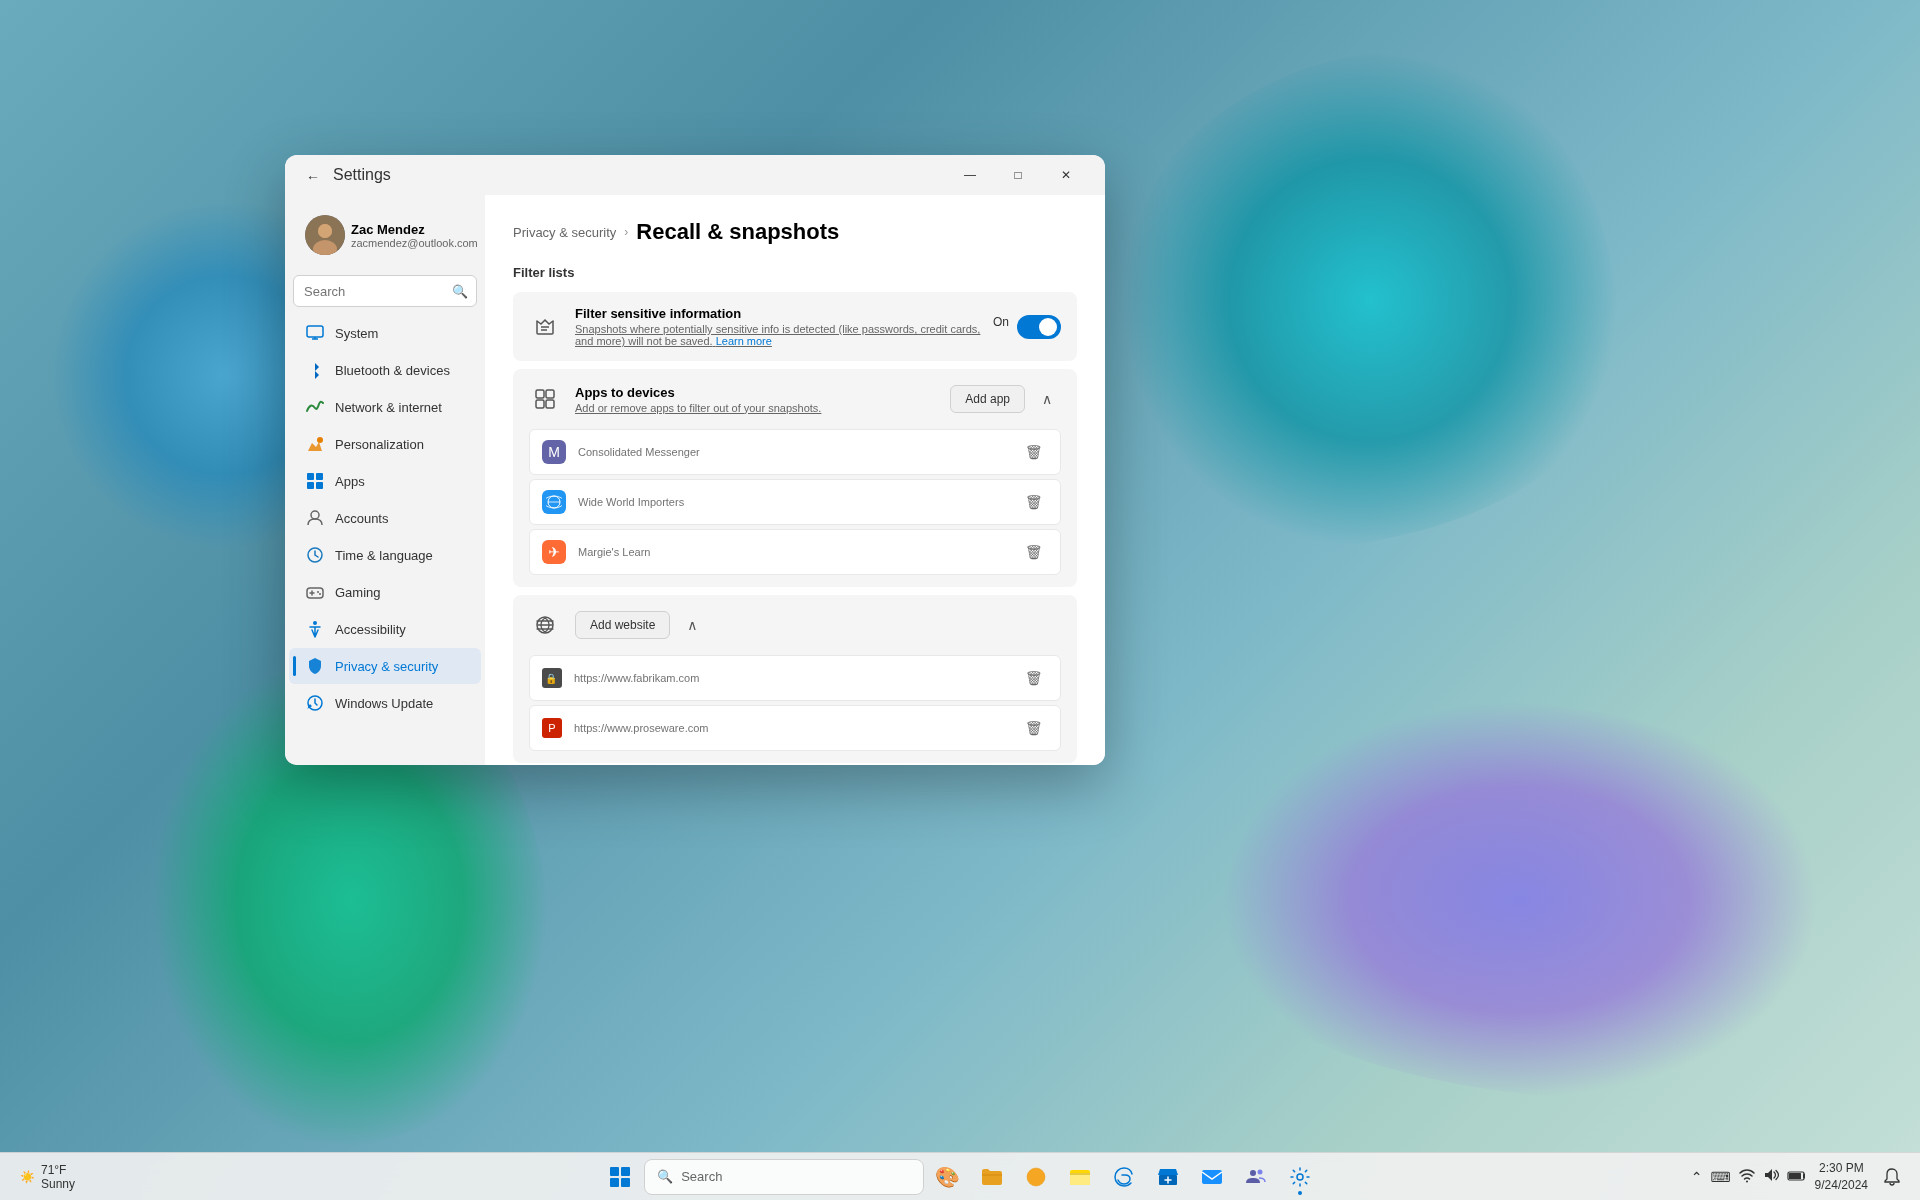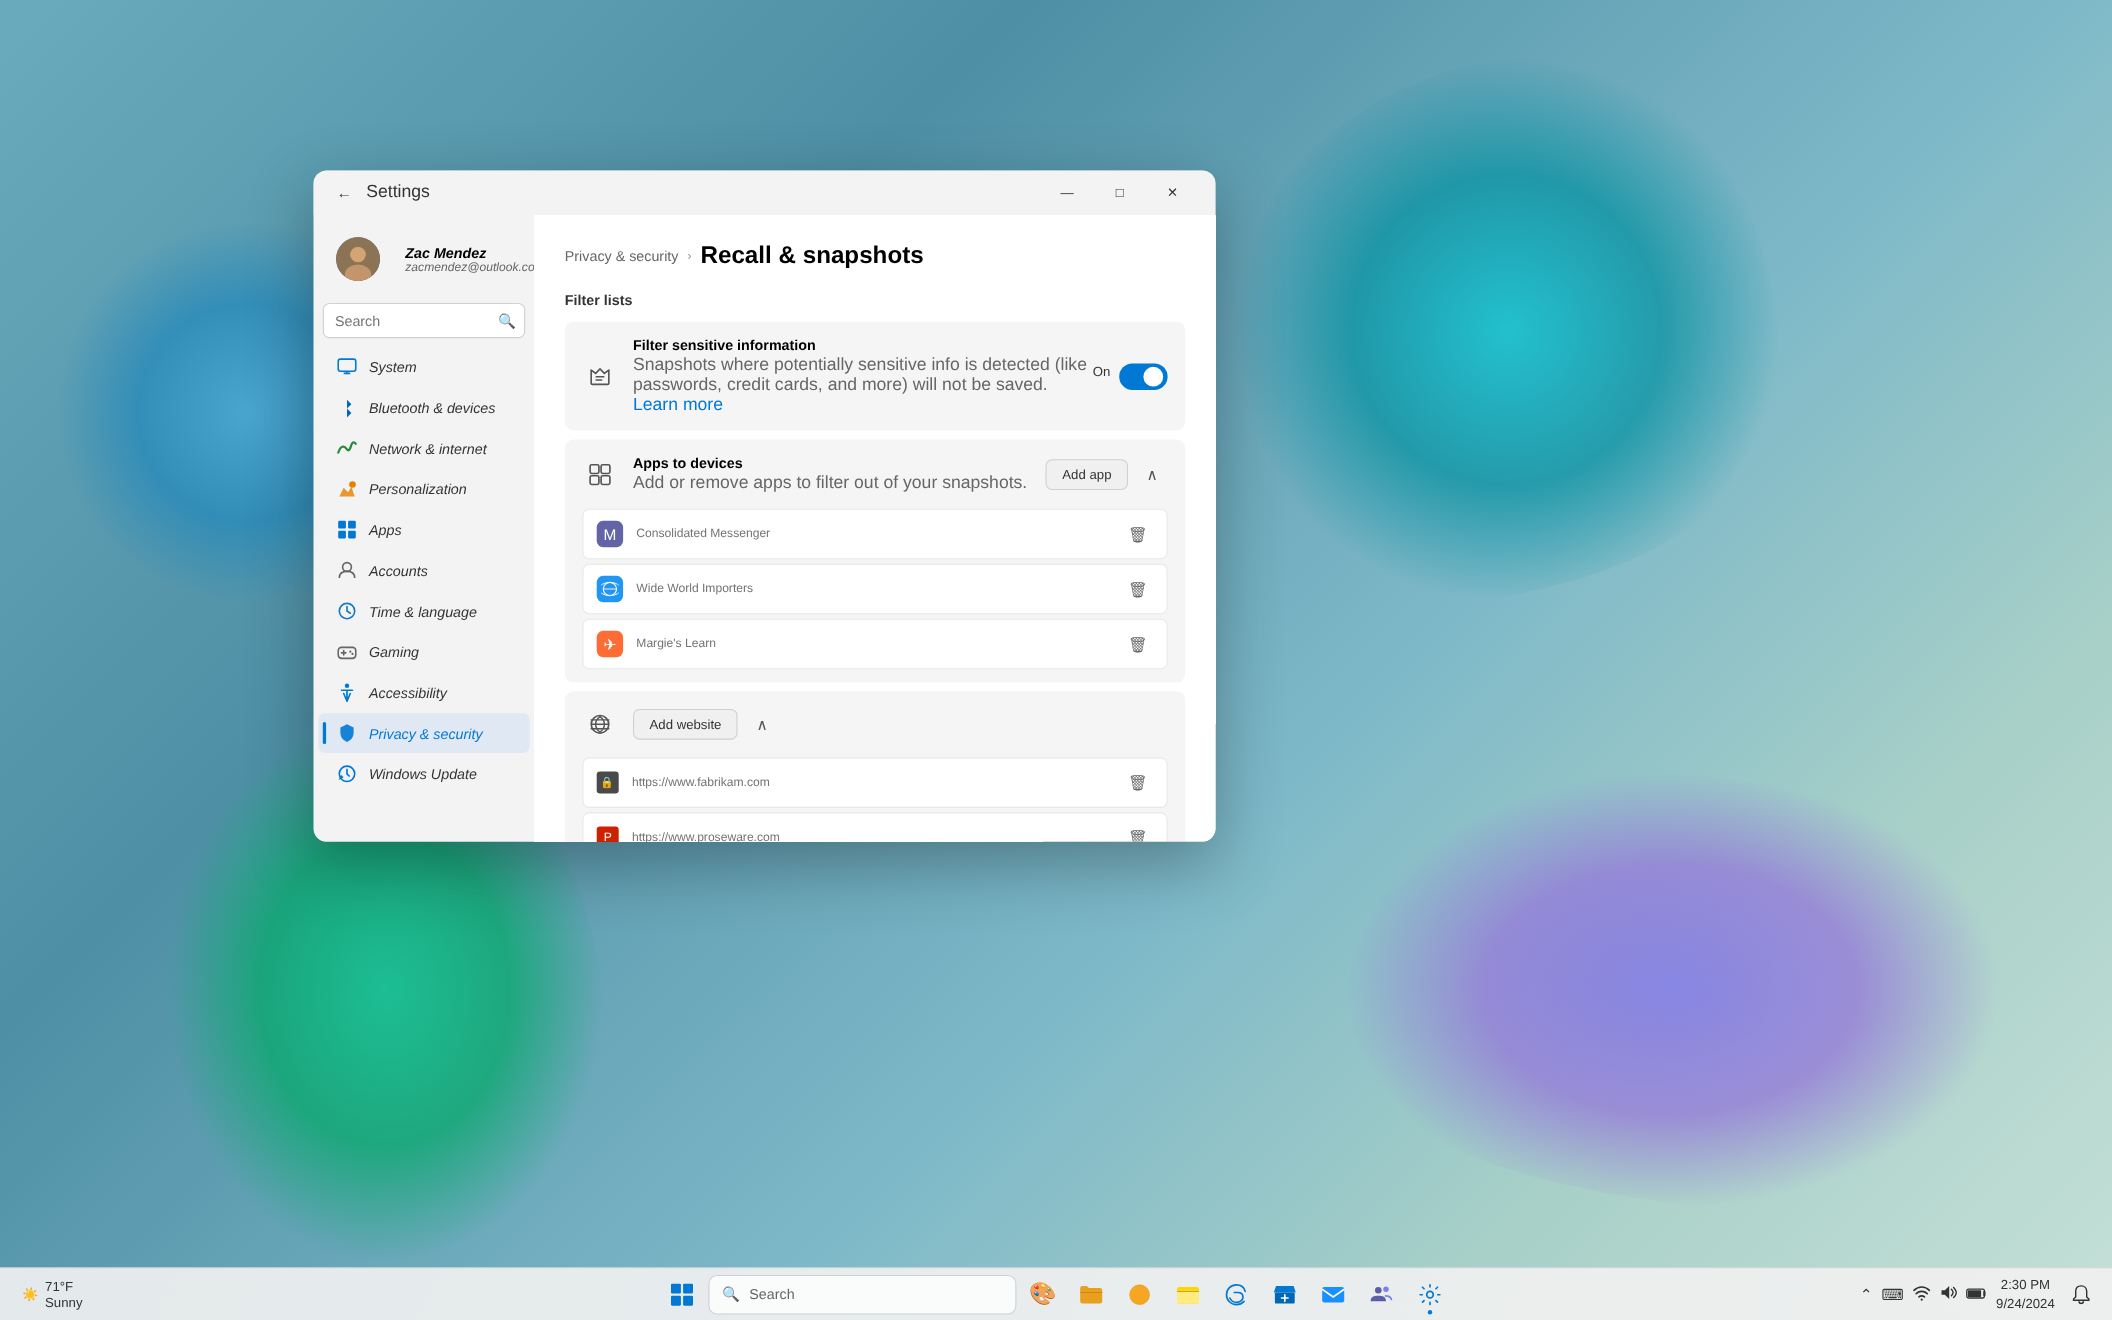--- a/index.html
+++ b/index.html
@@ -130,22 +130,21 @@
     .avatar {
       width: 40px; height: 40px;
       border-radius: 50%;
       background: linear-gradient(135deg, #888 0%, #555 100%);
       flex-shrink: 0;
       overflow: hidden;
       display: flex; align-items: center; justify-content: center;
       font-size: 18px;
     }
     .user-info {
-      margin-left: 23px;
-      font-style: italic;
+      margin-left: 6px;
     }
     .user-name { font-size: 13px; font-weight: 600; color: #000; }
     .user-email { font-size: 11px; color: #666; }
 
     
     .search-box {
       margin: 4px 8px 8px;
       position: relative;
     }
     .search-input {
@@ -187,21 +186,21 @@
       display: flex; align-items: center; justify-content: center;
       flex-shrink: 0;
     }
     .nav-item.active .left-indicator {
       position: absolute;
       left: 4px;
       width: 3px; height: 20px;
       background: #0078d4;
       border-radius: 2px;
     }
-    .nav-item { position: relative; font-style: italic; }
+    .nav-item { position: relative; }
 
     
     .main-content {
       flex: 1;
       background: #ffffff;
       overflow-y: auto;
       padding: 24px 28px;
     }
 
     
@@ -250,21 +249,21 @@
     .card-icon {
       width: 32px; height: 32px;
       display: flex; align-items: center; justify-content: center;
       margin-right: 14px;
       flex-shrink: 0;
       font-size: 18px;
       color: #555;
     }
     .card-text { flex: 1; }
     .card-title { font-size: 13px; font-weight: 600; color: #000; }
-    .card-desc { font-size: 16px; color: #666; margin-top: 2px; }
+    .card-desc { font-size: 11px; color: #666; margin-top: 2px; text-decoration: underline; }
     .card-desc a { color: #0078d4; text-decoration: none; }
     .card-action { display: flex; align-items: flex-start; gap: 8px; }
 
     
     .toggle {
       width: 44px; height: 24px;
       background: #0078d4;
       border-radius: 12px;
       position: relative;
       cursor: pointer;

